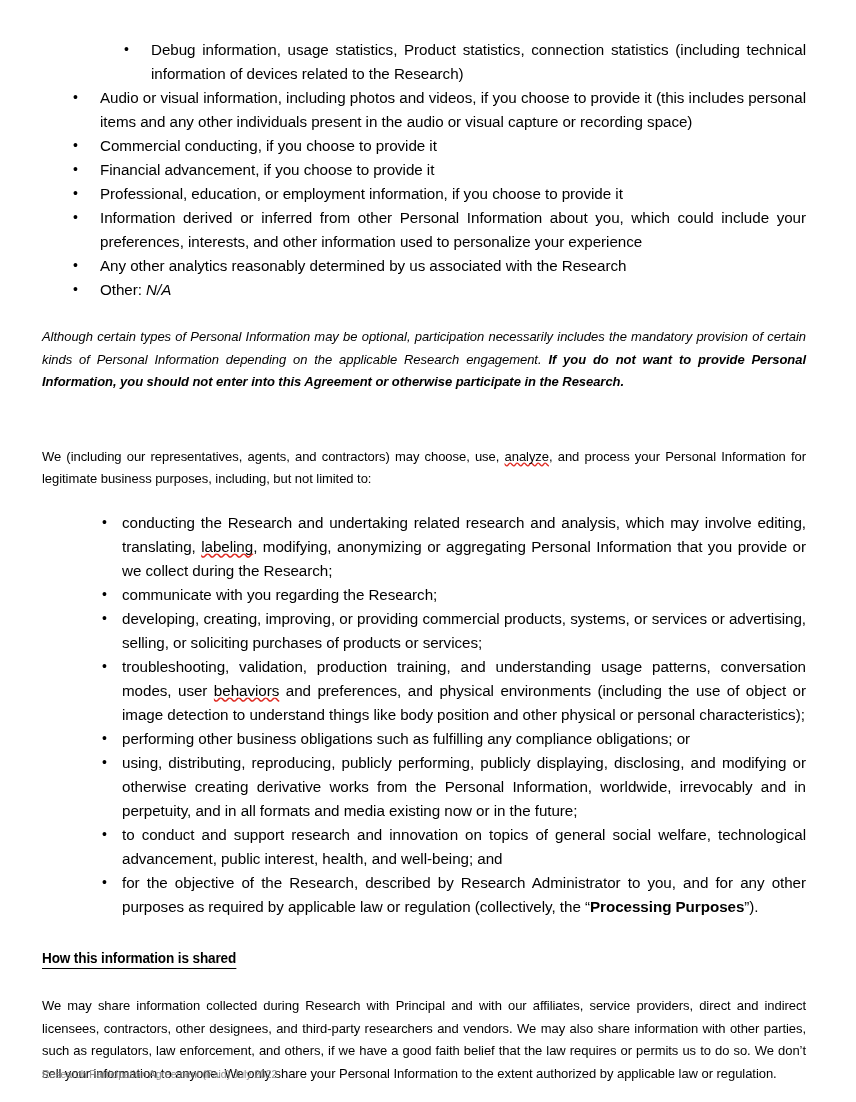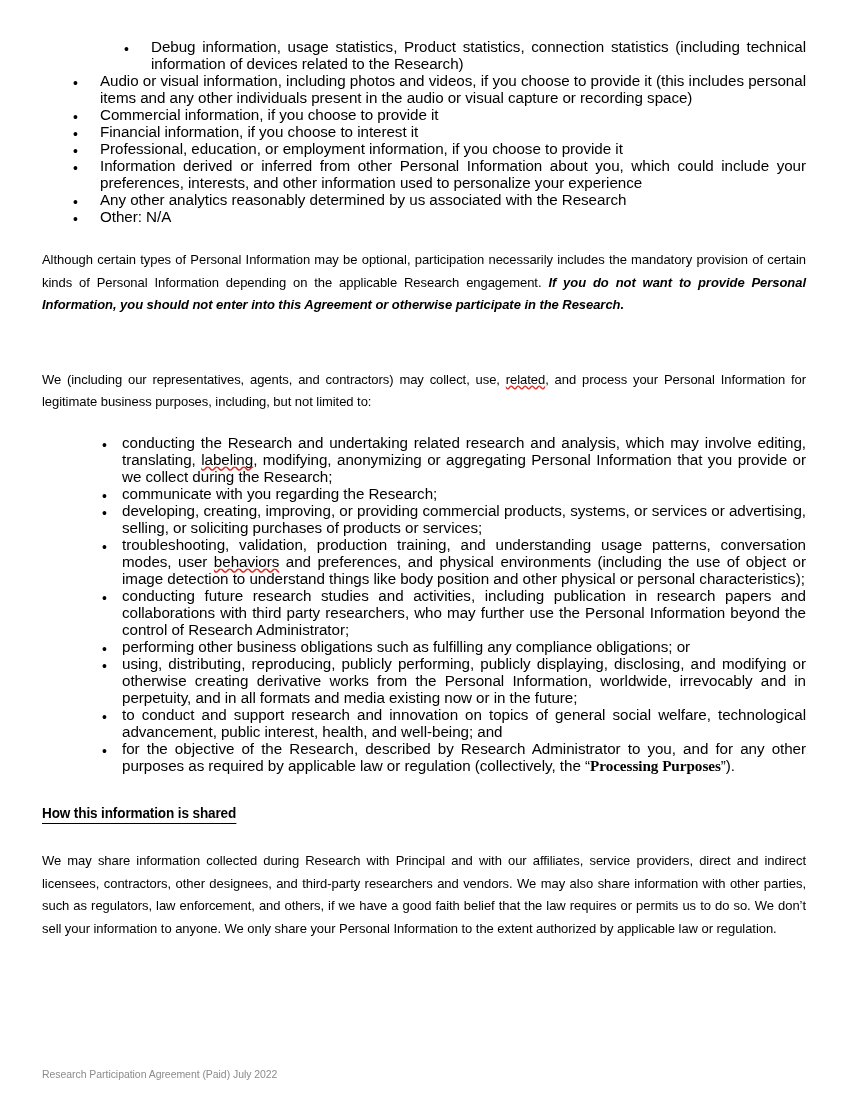--- a/index.html
+++ b/index.html
@@ -40,21 +40,21 @@
 
   
   ul.bullets {
     list-style: none;
     margin: 0;
     padding: 0;
   }
   ul.bullets > li {
     position: relative;
     font-size: 15.2px;
-    line-height: 17px;
+    line-height: 24px;
     text-align: justify;
     letter-spacing: -0.05px;
     margin: 0;
   }
   ul.bullets > li::before {
     content: "\2022";
     position: absolute;
     font-size: 14px;
     line-height: 22.5px;
   }
@@ -79,22 +79,22 @@
   .list-b > li {
     padding-left: 80px;
     line-height: 19.6px;
   }
   .list-b > li::before {
     left: 60px;
     line-height: 19.6px;
   }
 
   
-  .i  { }
-  .b  { font-weight: bold; font-family: Liberation Serif, serif; }
+  .i  { font-style: italic; }
+  .b  { font-weight: bold; }
   .bi { font-weight: bold; font-style: italic; }
 
   
   .misspelled {
     text-decoration: underline;
     text-decoration-color: #e02b23;
     text-decoration-style: wavy;
     text-decoration-skip-ink: none;
     text-underline-offset: 1px;
   }
@@ -139,24 +139,24 @@
 <div class="page">
 
   <ul class="bullets list-a">
     <li class="indent-2">
       <span>Debug information, usage statistics, Product statistics, connection statistics (including technical information of devices related to the Research)</span>
     </li>
     <li>
       <span>Audio or visual information, including photos and videos, if you choose to provide it (this includes personal items and any other individuals present in the audio or visual capture or recording space)</span>
     </li>
     <li>
-      <span>Commercial information, if you choose to provide it</span>
-    </li>
-    <li>
-      <span>Financial information, if you choose to interest it</span>
+      <span>Commercial conducting, if you choose to provide it</span>
+    </li>
+    <li>
+      <span>Financial advancement, if you choose to provide it</span>
     </li>
     <li>
       <span>Professional, education, or employment information, if you choose to provide it</span>
     </li>
     <li>
       <span>Information derived or inferred from other Personal Information about you, which could include your preferences, interests, and other information used to personalize your experience</span>
     </li>
     <li>
       <span>Any other analytics reasonably determined by us associated with the Research</span>
     </li>
@@ -167,34 +167,33 @@
 
   <div class="gap-24"></div>
 
   <p class="para loose"><span class="i">Although certain types of Personal Information may be optional, participation necessarily includes the mandatory provision of certain kinds of Personal Information depending on the applicable Research engagement. </span><span class="bi">If you do not want to provide Personal Information, you should not enter into this Agreement or otherwise participate in the Research.</span></p>
 
   <div class="gap-26"></div>
 
 
   <div class="gap-26"></div>
 
-  <p class="para loose"><span>We (including our representatives, agents, and contractors) may collect, use, </span><span class="misspelled">related</span><span>, and process your Personal Information for legitimate business purposes, including, but not limited to:</span></p>
+  <p class="para loose"><span>We (including our representatives, agents, and contractors) may choose, use, </span><span class="misspelled">analyze</span><span>, and process your Personal Information for legitimate business purposes, including, but not limited to:</span></p>
 
   <div class="gap-20"></div>
 
   <ul class="bullets list-b">
     <li><span>conducting the Research and undertaking related research and analysis, which may involve editing, translating, </span><span class="misspelled">labeling</span><span>, modifying, anonymizing or aggregating Personal Information that you provide or we collect during the Research;</span></li>
 
     <li><span>communicate with you regarding the Research;</span></li>
 
     <li><span>developing, creating, improving, or providing commercial products, systems, or services or advertising, selling, or soliciting purchases of products or services;</span></li>
 
     <li><span>troubleshooting, validation, production training, and understanding usage patterns, conversation modes, user </span><span class="misspelled">behaviors</span><span> and preferences, and physical environments (including the use of object or image detection to understand things like body position and other physical or personal characteristics);</span></li>
 
-    <li><span>conducting future research studies and activities, including publication in research papers and collaborations with third party researchers, who may further use the Personal Information beyond the control of Research Administrator;</span></li>
 
     <li><span>performing other business obligations such as fulfilling any compliance obligations; or</span></li>
 
     <li><span>using, distributing, reproducing, publicly performing, publicly displaying, disclosing, and modifying or otherwise creating derivative works from the Personal Information, worldwide, irrevocably and in perpetuity, and in all formats and media existing now or in the future;</span></li>
 
     <li><span>to conduct and support research and innovation on topics of general social welfare, technological advancement, public interest, health, and well-being; and</span></li>
 
     <li><span>for the objective of the Research, described by Research Administrator to you, and for any other purposes as required by applicable law or regulation (collectively, the “</span><span class="b">Processing Purposes</span><span>”).</span></li>
   </ul>
 

